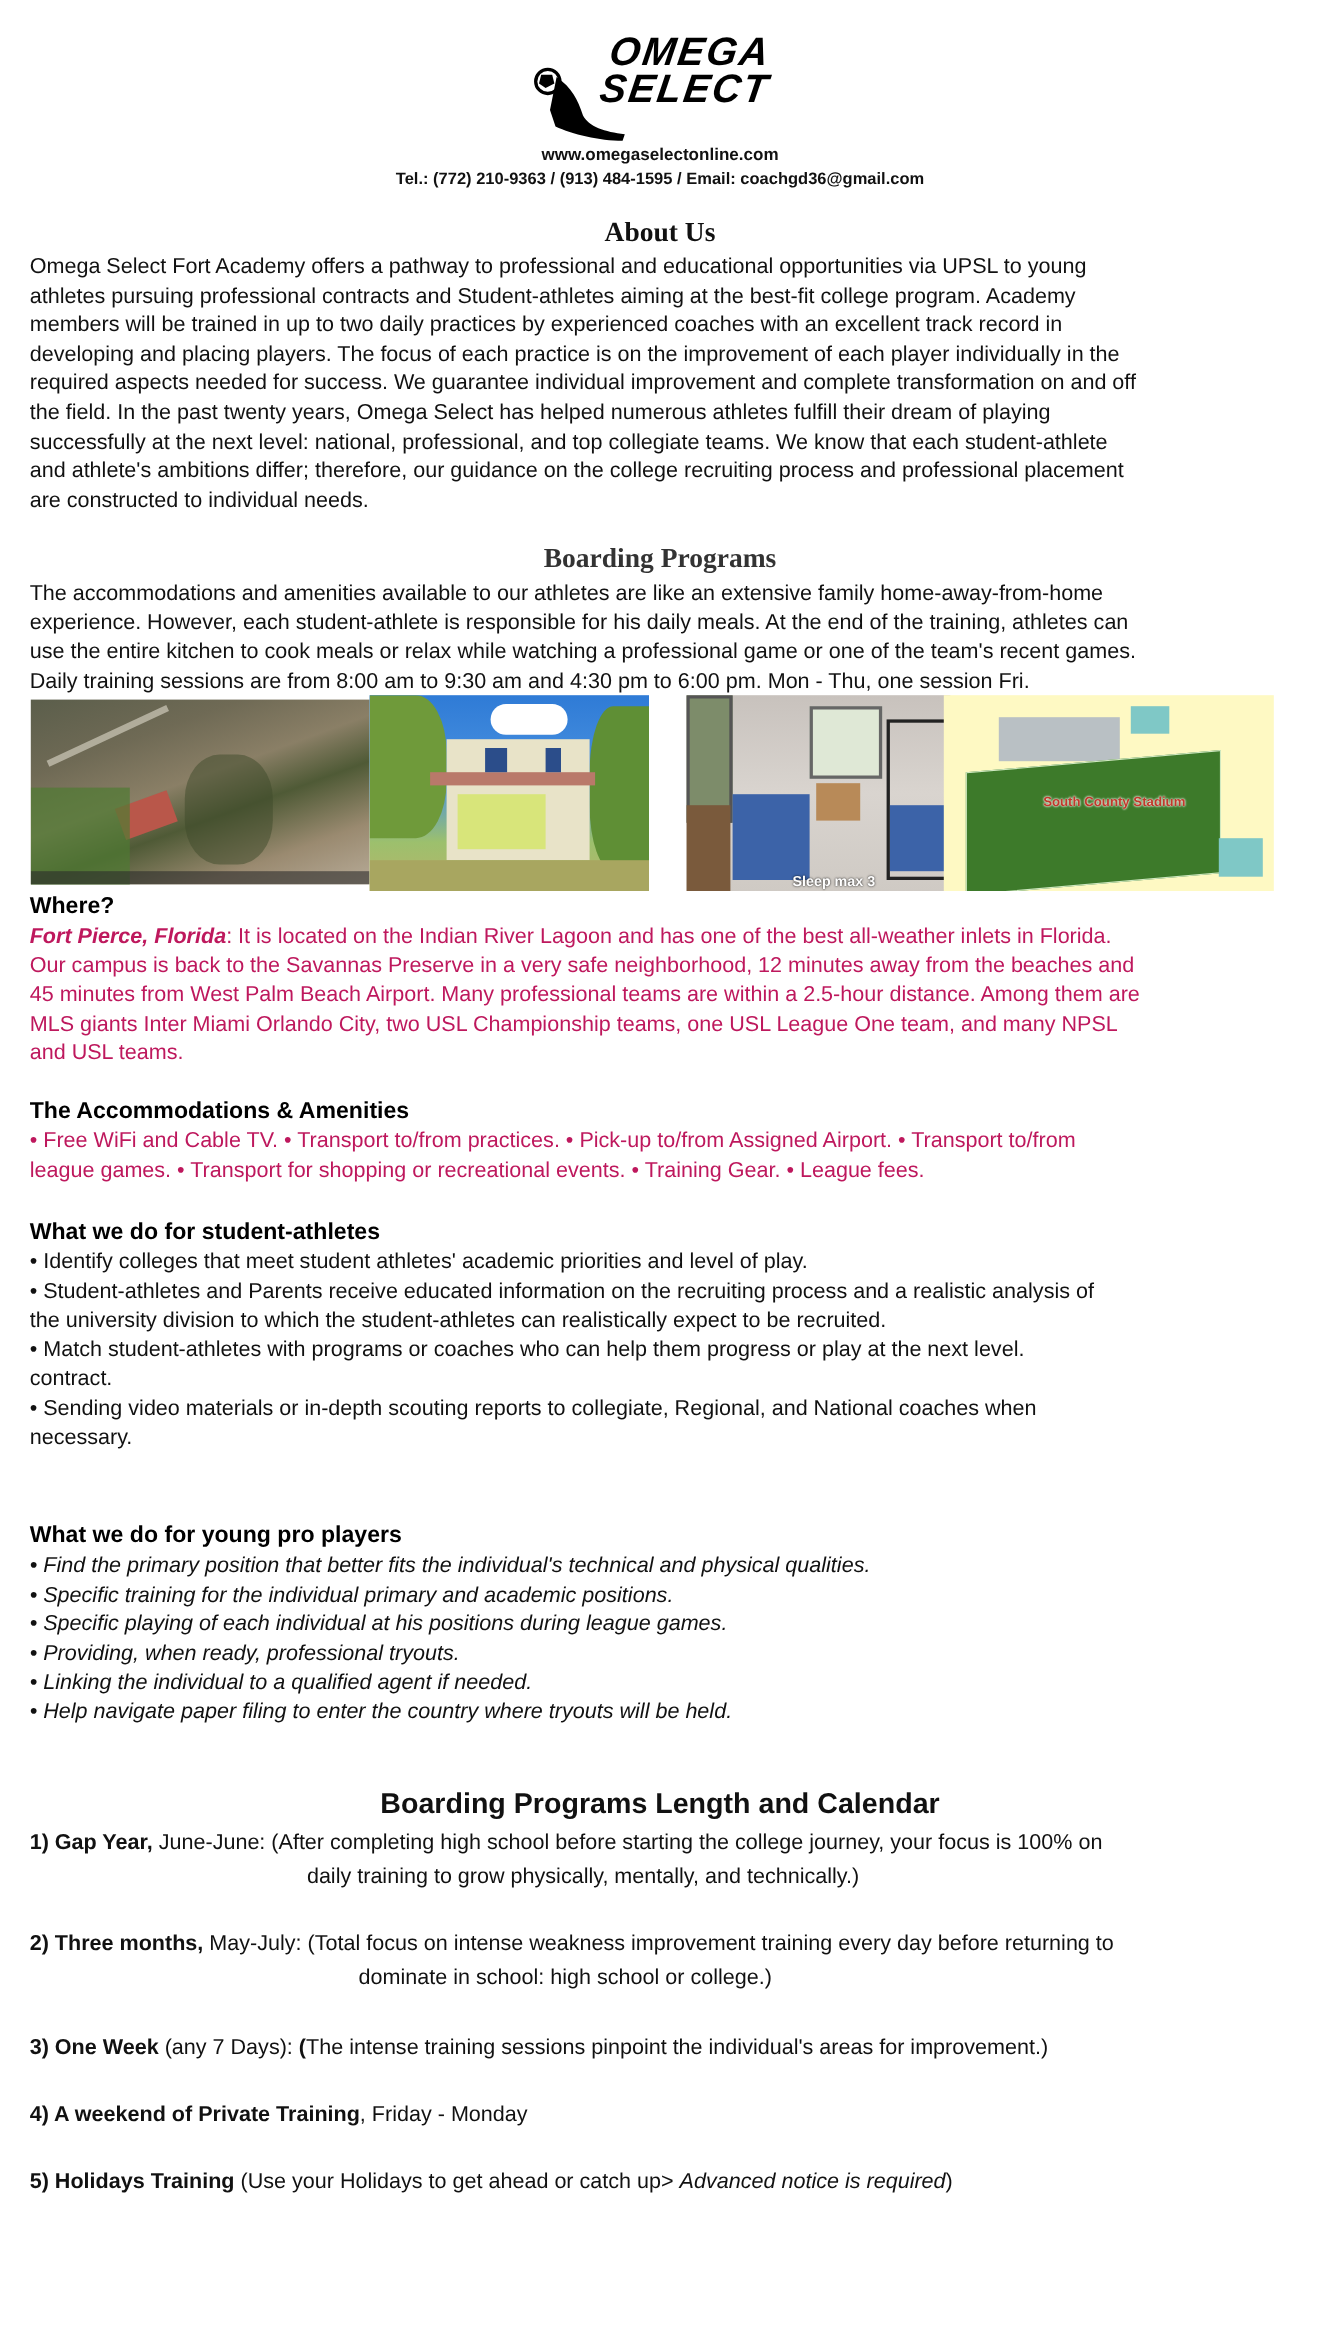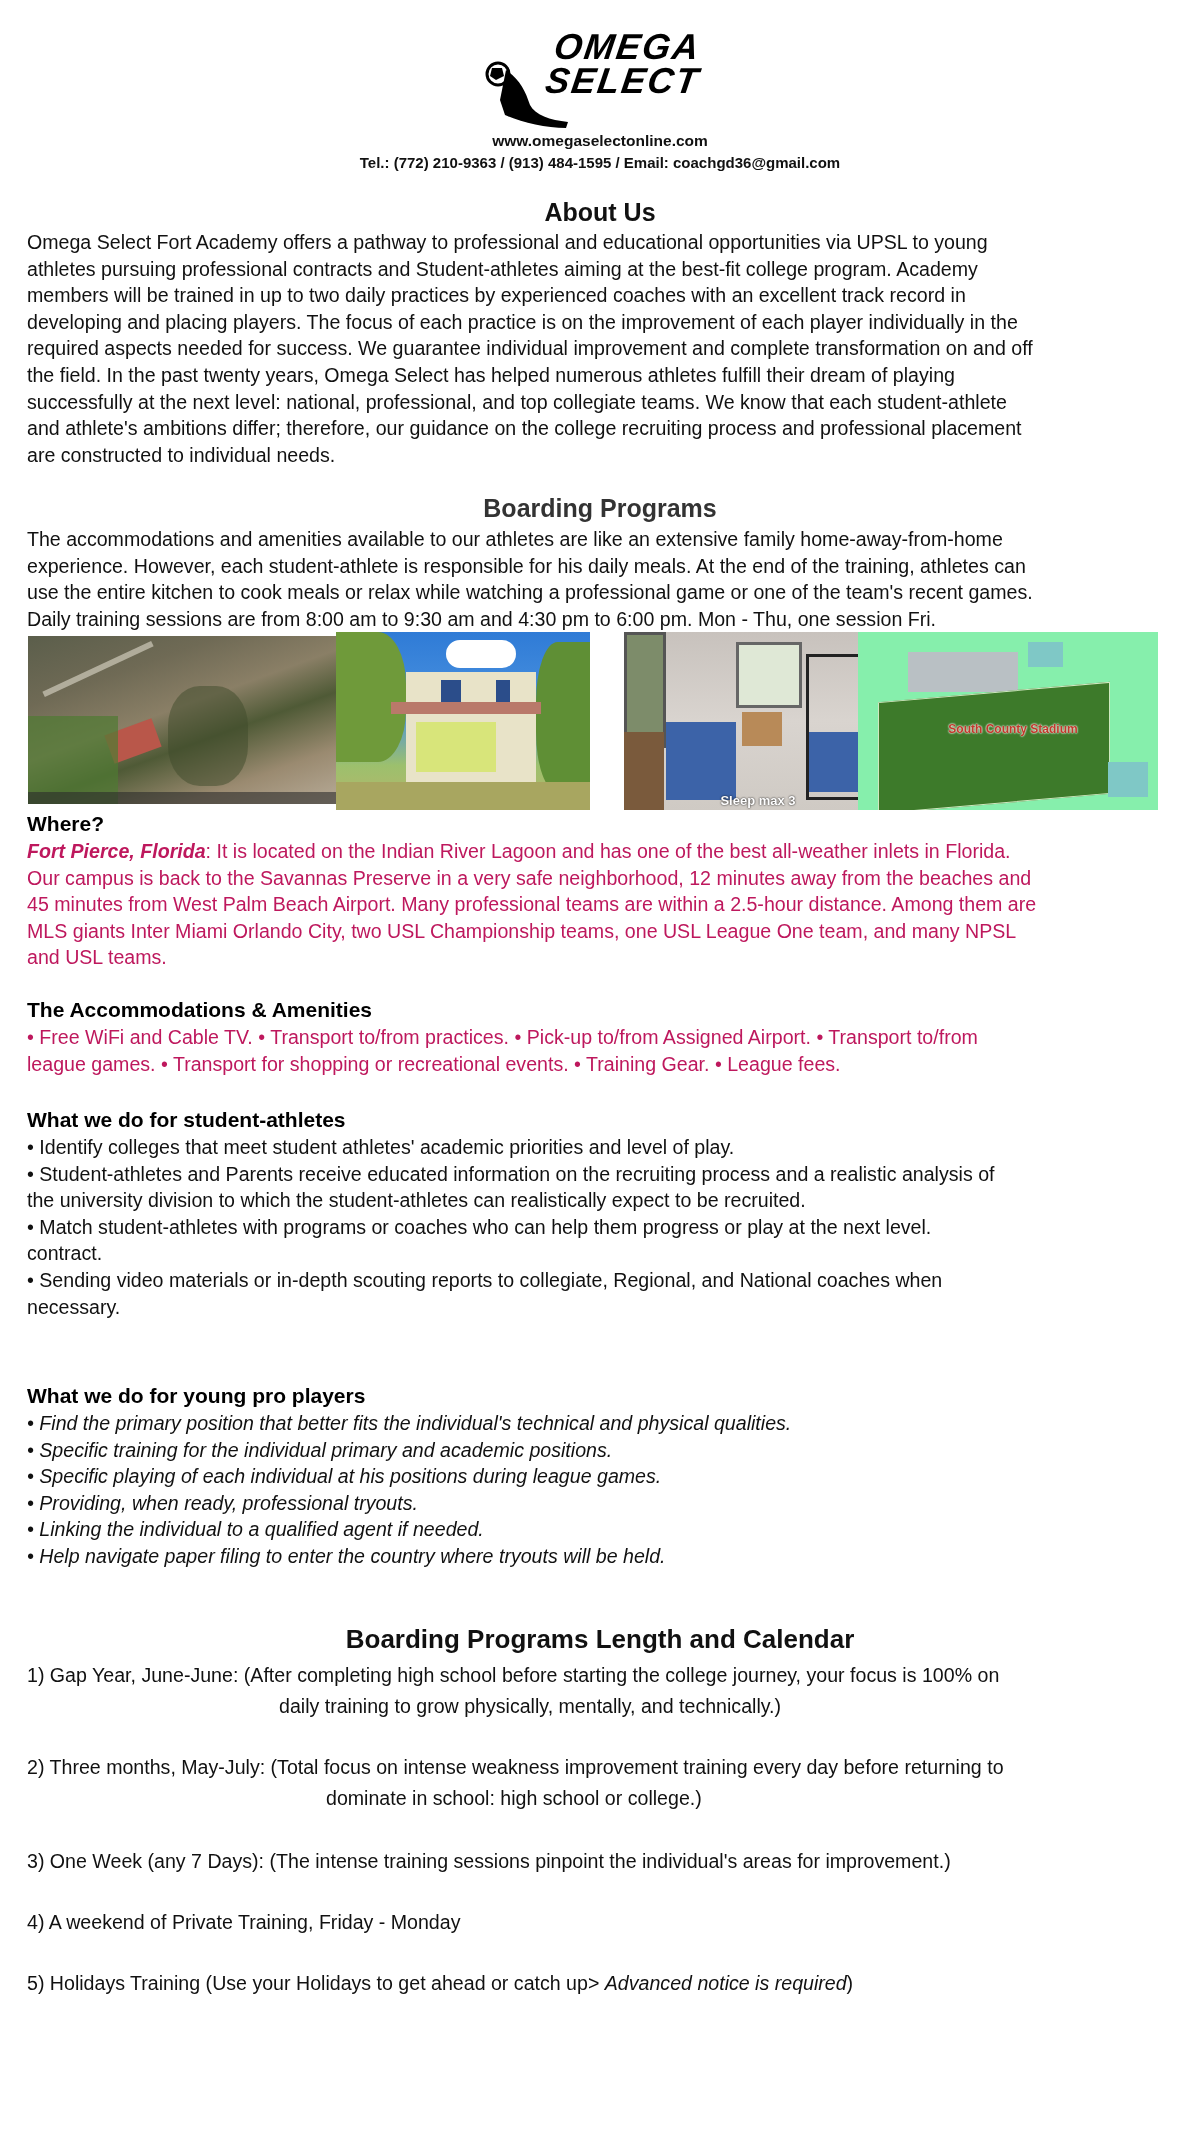--- a/index.html
+++ b/index.html
@@ -1,30 +1,30 @@
 <!DOCTYPE html>
 <html><head>
 <meta charset="utf-8">
 <style>
   html, body { margin:0; padding:0; background:#ffffff; }
   body { width:1200px; height:2133px; position:relative; overflow:hidden; color:#111; font-family:"Liberation Sans", sans-serif; }
   .abs { position:absolute; }
   .logo { left:480px; top:30px; width:240px; height:100px; }
   .logo-text { position:absolute; left:50px; top:0; width:190px; font-family:"Liberation Sans", sans-serif; font-weight:900; font-style:italic; font-size:36px; line-height:34px; letter-spacing:2px; color:#000; transform:skewX(-8deg); text-align:center; }
   .contact { left:0; width:1200px; text-align:center; font-weight:bold; font-size:15.5px; }
-  .h-serif { left:0; width:1200px; text-align:center; font-family:Liberation Sans, sans-serif; font-weight:bold; font-size:25px; }
+  .h-serif { left:0; width:1200px; text-align:center; font-family:Liberation Serif, serif; font-weight:bold; font-size:25px; }
   .para { left:27px; width:1150px; font-size:19.6px; line-height:26.6px; color:#111; }
   .para.grey { color:#be185d; }
   .h-sans { left:27px; font-weight:bold; font-size:21px; color:#000; }
   .bullet-list { left:27px; width:1150px; font-size:19.6px; line-height:26.6px; margin:0; padding:0; list-style:none;font-style:italic; }
   .bullet-list li { margin:0; }
   .photo { top:632px; height:178px; overflow:hidden; }
   .cal-title { left:0; width:1200px; text-align:center; font-weight:bold; font-size:26px; }
   .cal-item { left:27px; width:1150px; font-size:19.6px; line-height:31px; }
-  .cal-item b { font-weight:normal; }
+  .cal-item b { font-weight:bold; }
 </style>
 </head>
 <body>
 
 <div class="abs logo">
   <svg class="abs" style="left:0;top:30px" width="90" height="70" viewBox="0 0 90 70">
     <circle cx="18" cy="14" r="11" fill="#fff" stroke="#000" stroke-width="3"></circle>
     <path d="M12 8 L22 8 L24 16 L16 20 L10 16 Z" fill="#000"></path>
     <path d="M26 10 C40 20 45 30 50 45 C55 55 70 60 88 62 L86 68 C65 68 40 62 25 55 L20 40 Z" fill="#000"></path>
   </svg>
@@ -79,21 +79,21 @@
 <div class="abs photo" style="left:624px;width:240px;background:linear-gradient(180deg,#c8c2bd 0%,#d9d4cf 50%,#cfcac4 100%);">
   <div class="abs" style="left:0;top:0;width:36px;height:110px;background:#7d8c6a;border:3px solid #555"></div>
   <div class="abs" style="left:112px;top:10px;width:60px;height:60px;background:#dfe8d6;border:3px solid #666"></div>
   <div class="abs" style="left:42px;top:90px;width:70px;height:78px;background:#3c63a8"></div>
   <div class="abs" style="left:118px;top:80px;width:40px;height:34px;background:#b88a58"></div>
   <div class="abs" style="left:182px;top:22px;width:70px;height:140px;border:3px solid #222;border-top-width:3px"></div>
   <div class="abs" style="left:185px;top:100px;width:60px;height:60px;background:#3c63a8"></div>
   <div class="abs" style="left:0;top:100px;width:40px;height:78px;background:#7a5a3c"></div>
   <div class="abs" style="left:0;bottom:2px;width:268px;text-align:center;color:#fff;font-weight:bold;font-size:13px;text-shadow:0 0 2px #000">Sleep max 3</div>
 </div>
-<div class="abs photo" style="left:858px;width:300px;background:#86efac;">
+<div class="abs photo" style="left:858px;width:300px;background:#fef9c3;">
   <div class="abs" style="left:50px;top:20px;width:110px;height:40px;background:#b9c0c4"></div>
   <div class="abs" style="left:170px;top:10px;width:35px;height:25px;background:#7fc8c6"></div>
   <div class="abs" style="left:20px;top:60px;width:230px;height:110px;background:#3d7a2a;transform:skewY(-5deg);border:1px solid #cfe8c0"></div>
   <div class="abs" style="left:250px;top:130px;width:40px;height:35px;background:#7fc8c6"></div>
   <div class="abs" style="left:40px;top:90px;width:230px;text-align:center;color:#c0392b;font-weight:bold;font-size:12px;text-shadow:0 0 2px #fff,0 0 2px #fff">South County Stadium</div>
 </div>
 
 <div class="abs h-sans" style="top:812px">Where?</div>
 <div class="abs para grey" style="top:838px">
   <div><b><i>Fort Pierce, Florida</i></b><span>: It is located on the Indian River Lagoon and has one of the best all-weather inlets in Florida.</span></div>

